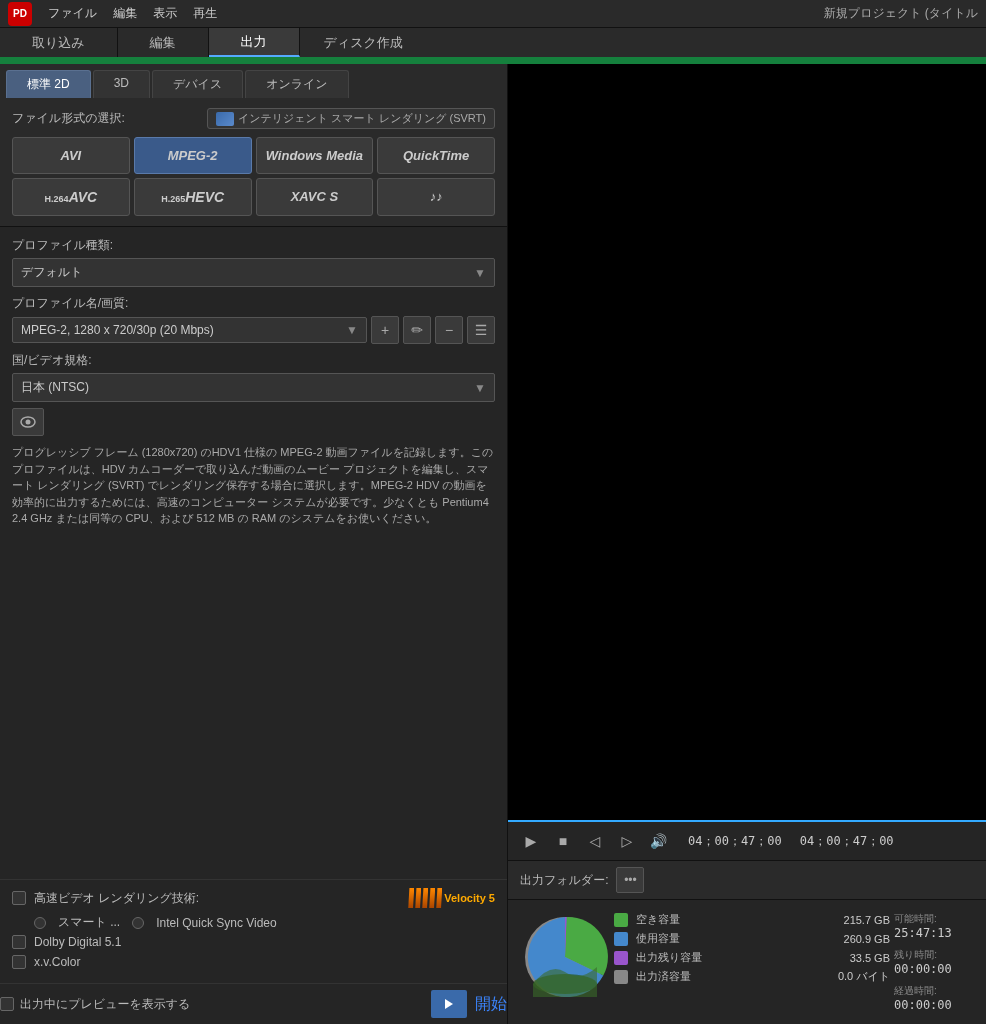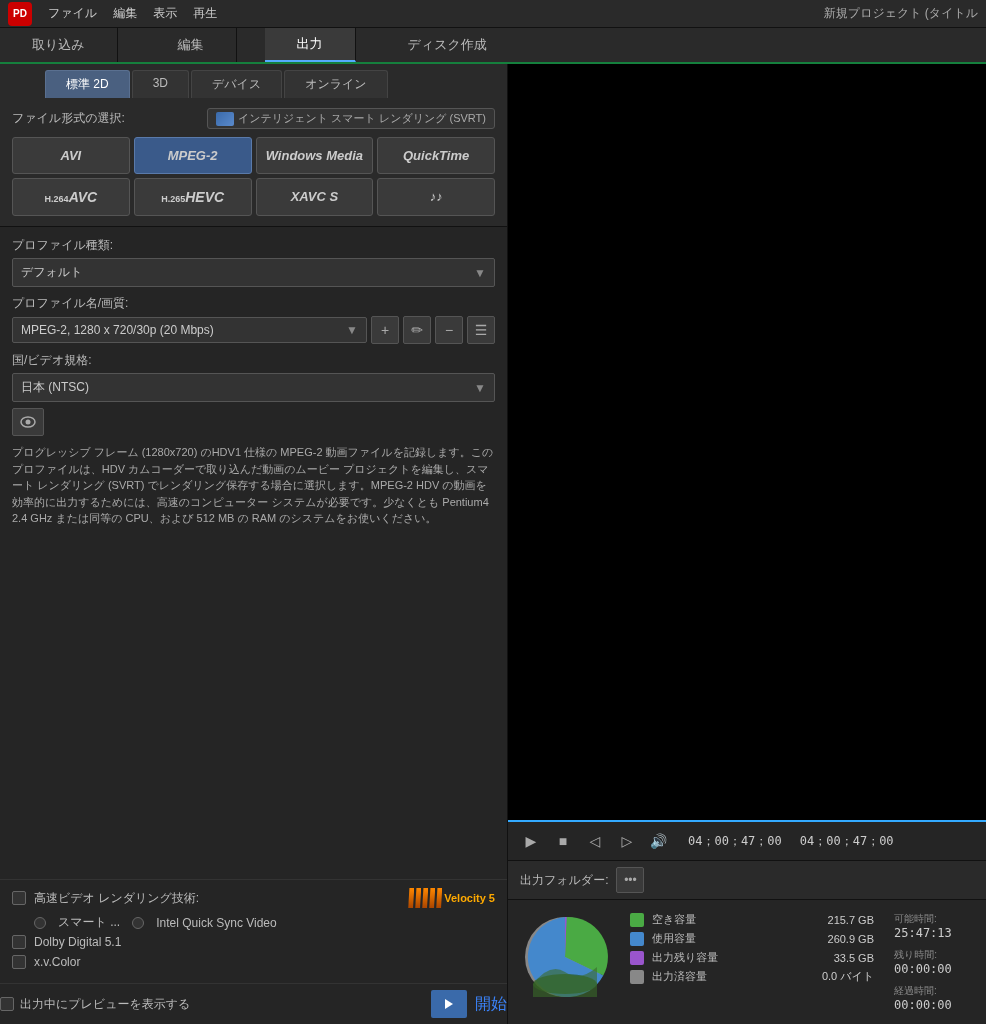--- a/index.html
+++ b/index.html
@@ -39,23 +39,22 @@
       display: flex; gap: 16px;
       font-size: 12px; color: #ccc;
     }
     .titlebar-menu span { cursor: pointer; }
     .titlebar-title { font-size: 12px; color: #aaa; }
 
     
     .main-tabs {
       display: flex;
       background: #2a2a2a;
-      border-bottom: 2px solid #15803d;
+      border-bottom: 7px solid #15803d;
       height: 36px;
-      gap: 28px;
     }
     .main-tab {
       padding: 0 32px;
       display: flex; align-items: center; justify-content: center;
       font-size: 13px;
       cursor: pointer;
       color: #bbb;
       border-right: 1px solid #111;
     }
     .main-tab.active {
@@ -100,21 +99,20 @@
       color: #bbb;
       background: #333;
       border: 1px solid #444;
       border-bottom: none;
       border-radius: 3px 3px 0 0;
     }
     .sub-tab.active {
       background: #4a6080;
       color: #fff;
       border-color: #5a7090;
-      margin-left: 39px;
     }
 
     
     .format-area {
       padding: 10px 12px 6px 12px;
       background: #2a2a2a;
       border-bottom: 1px solid #111;
     }
     .format-header {
       display: flex;
@@ -378,21 +376,21 @@
       border-radius: 2px;
       display: flex; align-items: center; justify-content: center;
       cursor: pointer; color: #aaa; font-size: 12px;
     }
 
     
     .disk-info {
       background: #252525;
       padding: 12px;
       display: flex;
-      gap: 20px;
+      gap: 4px;
       align-items: flex-start;
       border-top: 1px solid #111;
     }
     .legend-area {
       flex: 1;
     }
     .legend-item {
       display: flex;
       align-items: center;
       gap: 8px;

